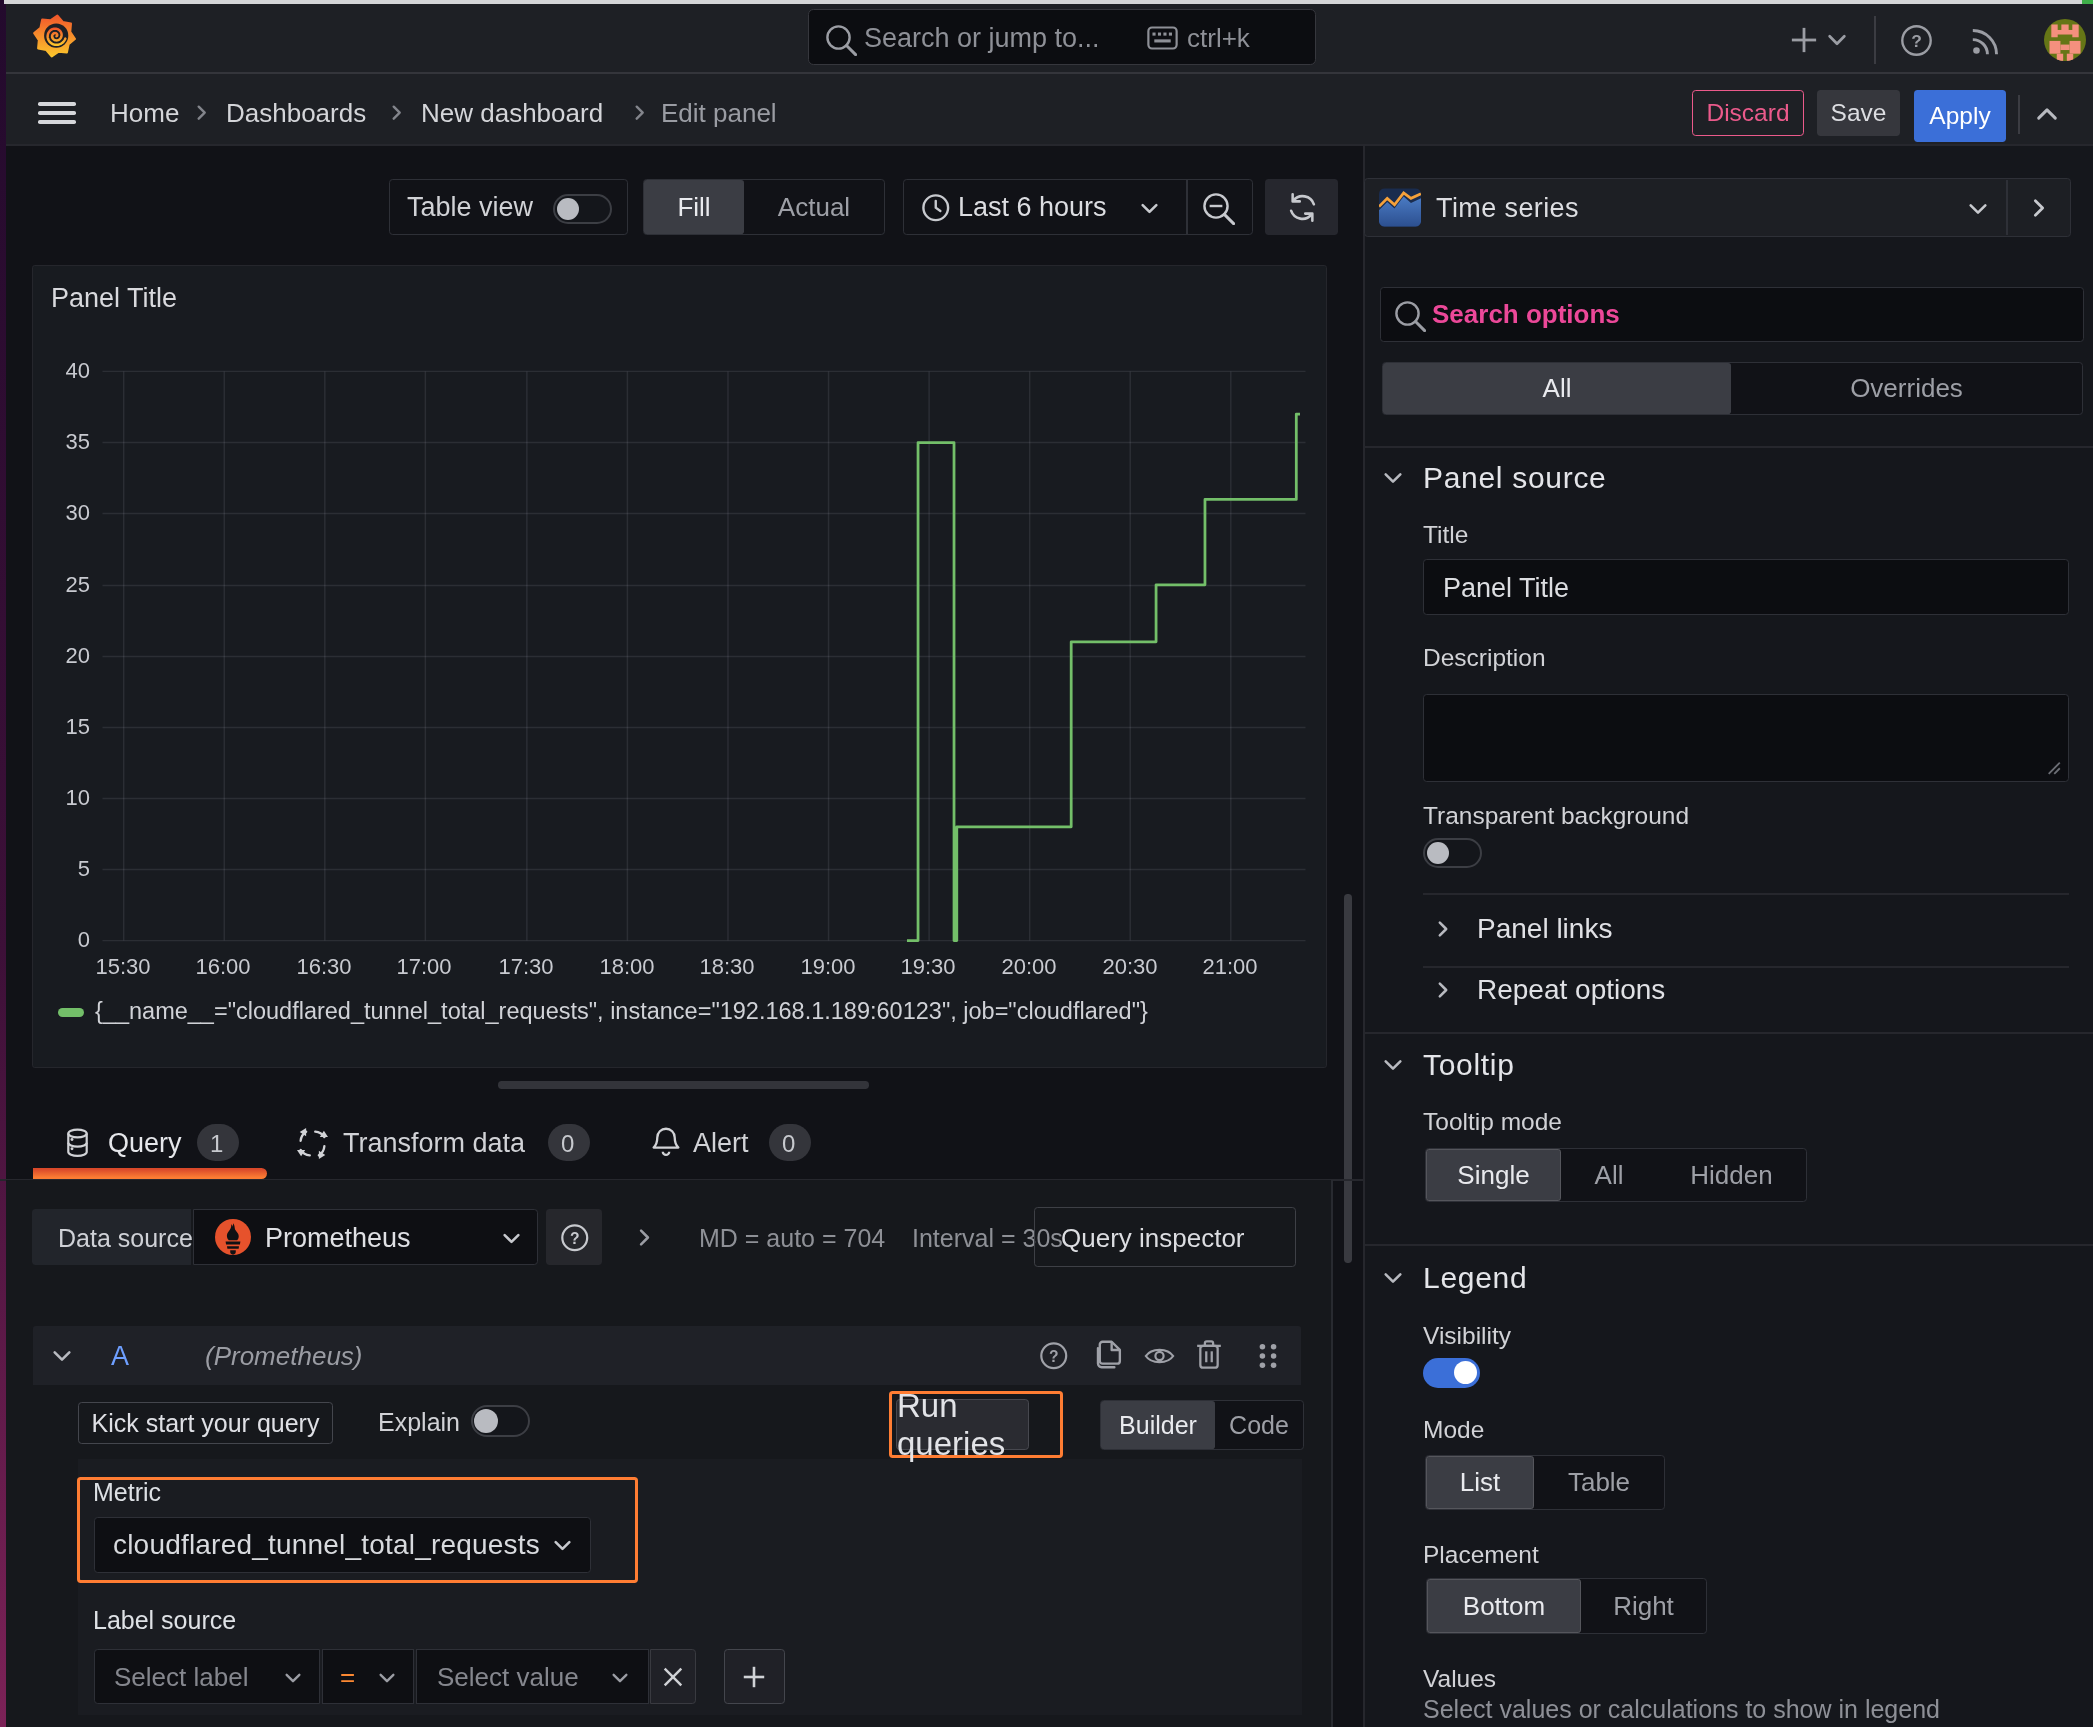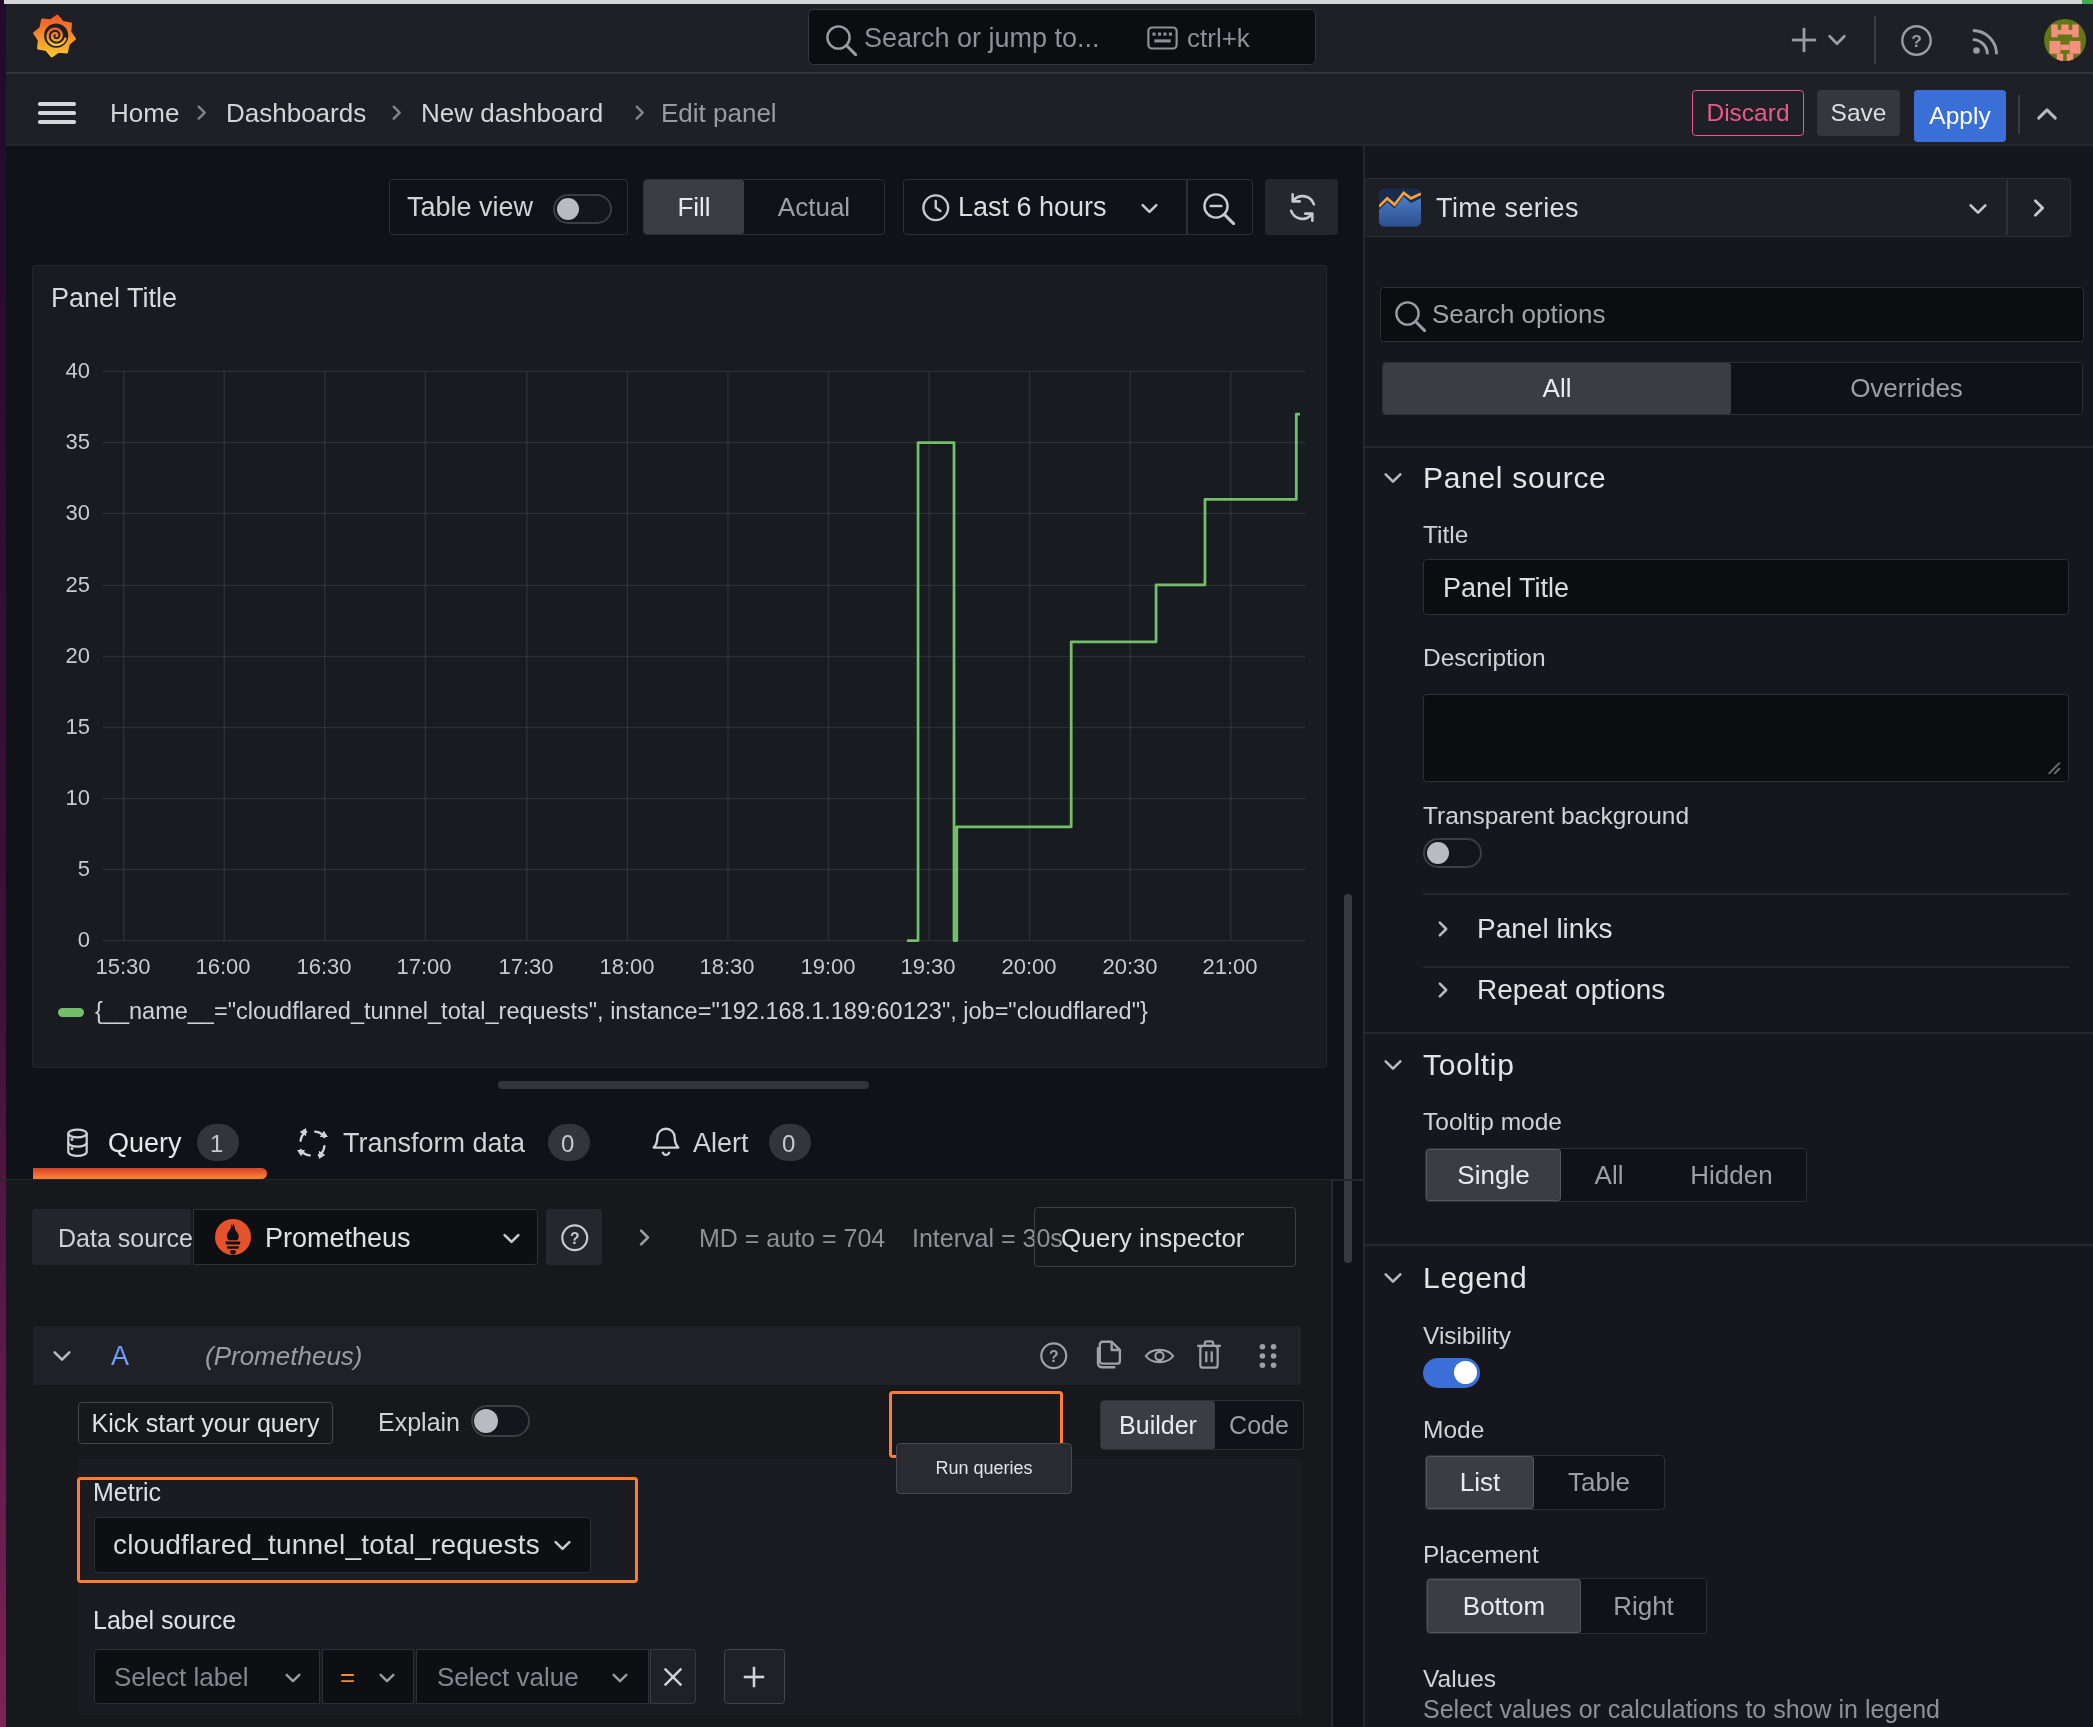--- a/index.html
+++ b/index.html
@@ -165,21 +165,21 @@
       <polyline points="-8,-4.0 0,4.0 8,-4.0" fill="none" stroke="#c7c9ce" stroke-width="2.8" stroke-linecap="round" stroke-linejoin="round"></polyline>
     </svg>
 <svg class="abs" style="left:2028px;top:197px" width="22" height="22" viewBox="-12 -12 24 24">
       <polyline points="-4.0,-8 4.0,0 -4.0,8" fill="none" stroke="#c7c9ce" stroke-width="3" stroke-linecap="round" stroke-linejoin="round"></polyline>
     </svg>
 <div class="abs" style="left:1380px;top:287px;width:704px;height:55px;background:#0c0d11;border:1.8px solid #2e3037;border-radius:3.7px;"></div>
 <svg class="abs" style="left:1389px;top:295px" width="37" height="37" viewBox="-20 -20 40 40">
       <circle cx="0" cy="0" r="12" fill="none" stroke="#9b9da4" stroke-width="2.6"></circle>
       <line x1="8.64" y1="8.64" x2="18.5" y2="18.5" stroke="#9b9da4" stroke-width="3.2" stroke-linecap="round"></line>
     </svg>
-<div class="abs" style="left:1432px;top:314px;transform:translateY(-50%);font-size:26px;color:#a3a3a3;white-space:nowrap;font-weight:400;">Search options</div>
+<div class="abs" style="left:1432px;top:314px;transform:translateY(-50%);font-size:26px;color:#ec4899;white-space:nowrap;font-weight:700;">Search options</div>
 <div class="abs seg" style="left:1382px;top:362px;width:701px;height:53px;">
       <div class="on" style="width:348px;font-size:26px;font-weight:500;">All</div>
       <div class="off" style="flex:1;font-size:26px;">Overrides</div>
     </div>
 <div class="abs" style="left:1365px;top:446px;width:728px;height:1.8px;background:#26272d;"></div>
 <svg class="abs" style="left:1382px;top:467px" width="22" height="22" viewBox="-12 -12 24 24">
       <polyline points="-8,-4.0 0,4.0 8,-4.0" fill="none" stroke="#b8bac0" stroke-width="2.8" stroke-linecap="round" stroke-linejoin="round"></polyline>
     </svg>
 <div class="abs" style="left:1423px;top:478px;transform:translateY(-50%);font-size:30px;color:#e4e5e9;white-space:nowrap;font-weight:500;letter-spacing:0.7px;">Panel source</div>
 <div class="abs" style="left:1423px;top:535px;transform:translateY(-50%);font-size:24.5px;color:#d1d2d6;white-space:nowrap;font-weight:400;">Title</div>
@@ -391,21 +391,21 @@
         <circle cx="20" cy="14" r="3"></circle>
 <circle cx="8" cy="24" r="3"></circle>
         <circle cx="20" cy="24" r="3"></circle>
       </g>
     </svg>
 <div class="abs" style="left:78px;top:1402px;width:255px;height:42px;border:1.8px solid #44464d;border-radius:3.7px;display:flex;align-items:center;justify-content:center;font-size:25px;color:#dfe0e5;">Kick start your query</div>
 <div class="abs" style="left:378px;top:1422px;transform:translateY(-50%);font-size:25px;color:#d1d2d6;white-space:nowrap;font-weight:400;">Explain</div>
 <div class="abs" style="left:471px;top:1405px;width:59px;height:32px;background:#14161b;border:2.3px solid #3c3e44;border-radius:16px;"></div>
 <div class="abs" style="left:474px;top:1409px;width:24px;height:24px;background:#b9bbc1;border-radius:50%;"></div>
 <div class="abs" style="left:889px;top:1391px;width:174px;height:67px;border:3.7px solid #ff7d33;border-radius:3.7px;"></div>
-<div class="abs" style="left:896px;top:1399px;width:176px;height:51px;background:#2a2b31;border:1.8px solid #47484f;border-radius:3.7px;display:flex;align-items:center;justify-content:center;font-size:18px;color:#e2e3e7;margin-top:44px;">Run queries</div>
+<div class="abs" style="left:896px;top:1399px;width:133px;height:51px;background:#2a2b31;border:1.8px solid #47484f;border-radius:3.7px;display:flex;align-items:center;justify-content:center;font-size:33px;color:#e2e3e7;">Run queries</div>
 <div class="abs seg" style="left:1100px;top:1400px;width:204px;height:50px;">
       <div class="on" style="width:114px;font-size:25px;font-weight:500;">Builder</div>
       <div class="off" style="flex:1;font-size:25px;">Code</div>
     </div>
 <div class="abs" style="left:77px;top:1477px;width:561px;height:106px;border:3.7px solid #ff7d33;border-radius:3.7px;"></div>
 <div class="abs" style="left:93px;top:1492px;transform:translateY(-50%);font-size:25px;color:#dde0e4;white-space:nowrap;font-weight:400;">Metric</div>
 <div class="abs" style="left:94px;top:1517px;width:497px;height:56px;background:#0e0f13;border:1.8px solid #2e3037;border-radius:3.7px;"></div>
 <div class="abs" style="left:113px;top:1545px;transform:translateY(-50%);font-size:28px;color:#d8dade;white-space:nowrap;font-weight:400;letter-spacing:0.2px;">cloudflared_tunnel_total_requests</div>
 <svg class="abs" style="left:552px;top:1535px" width="21" height="21" viewBox="-11.5 -11.5 23.0 23.0">
       <polyline points="-7.5,-3.75 0,3.75 7.5,-3.75" fill="none" stroke="#c7c9ce" stroke-width="2.8" stroke-linecap="round" stroke-linejoin="round"></polyline>

